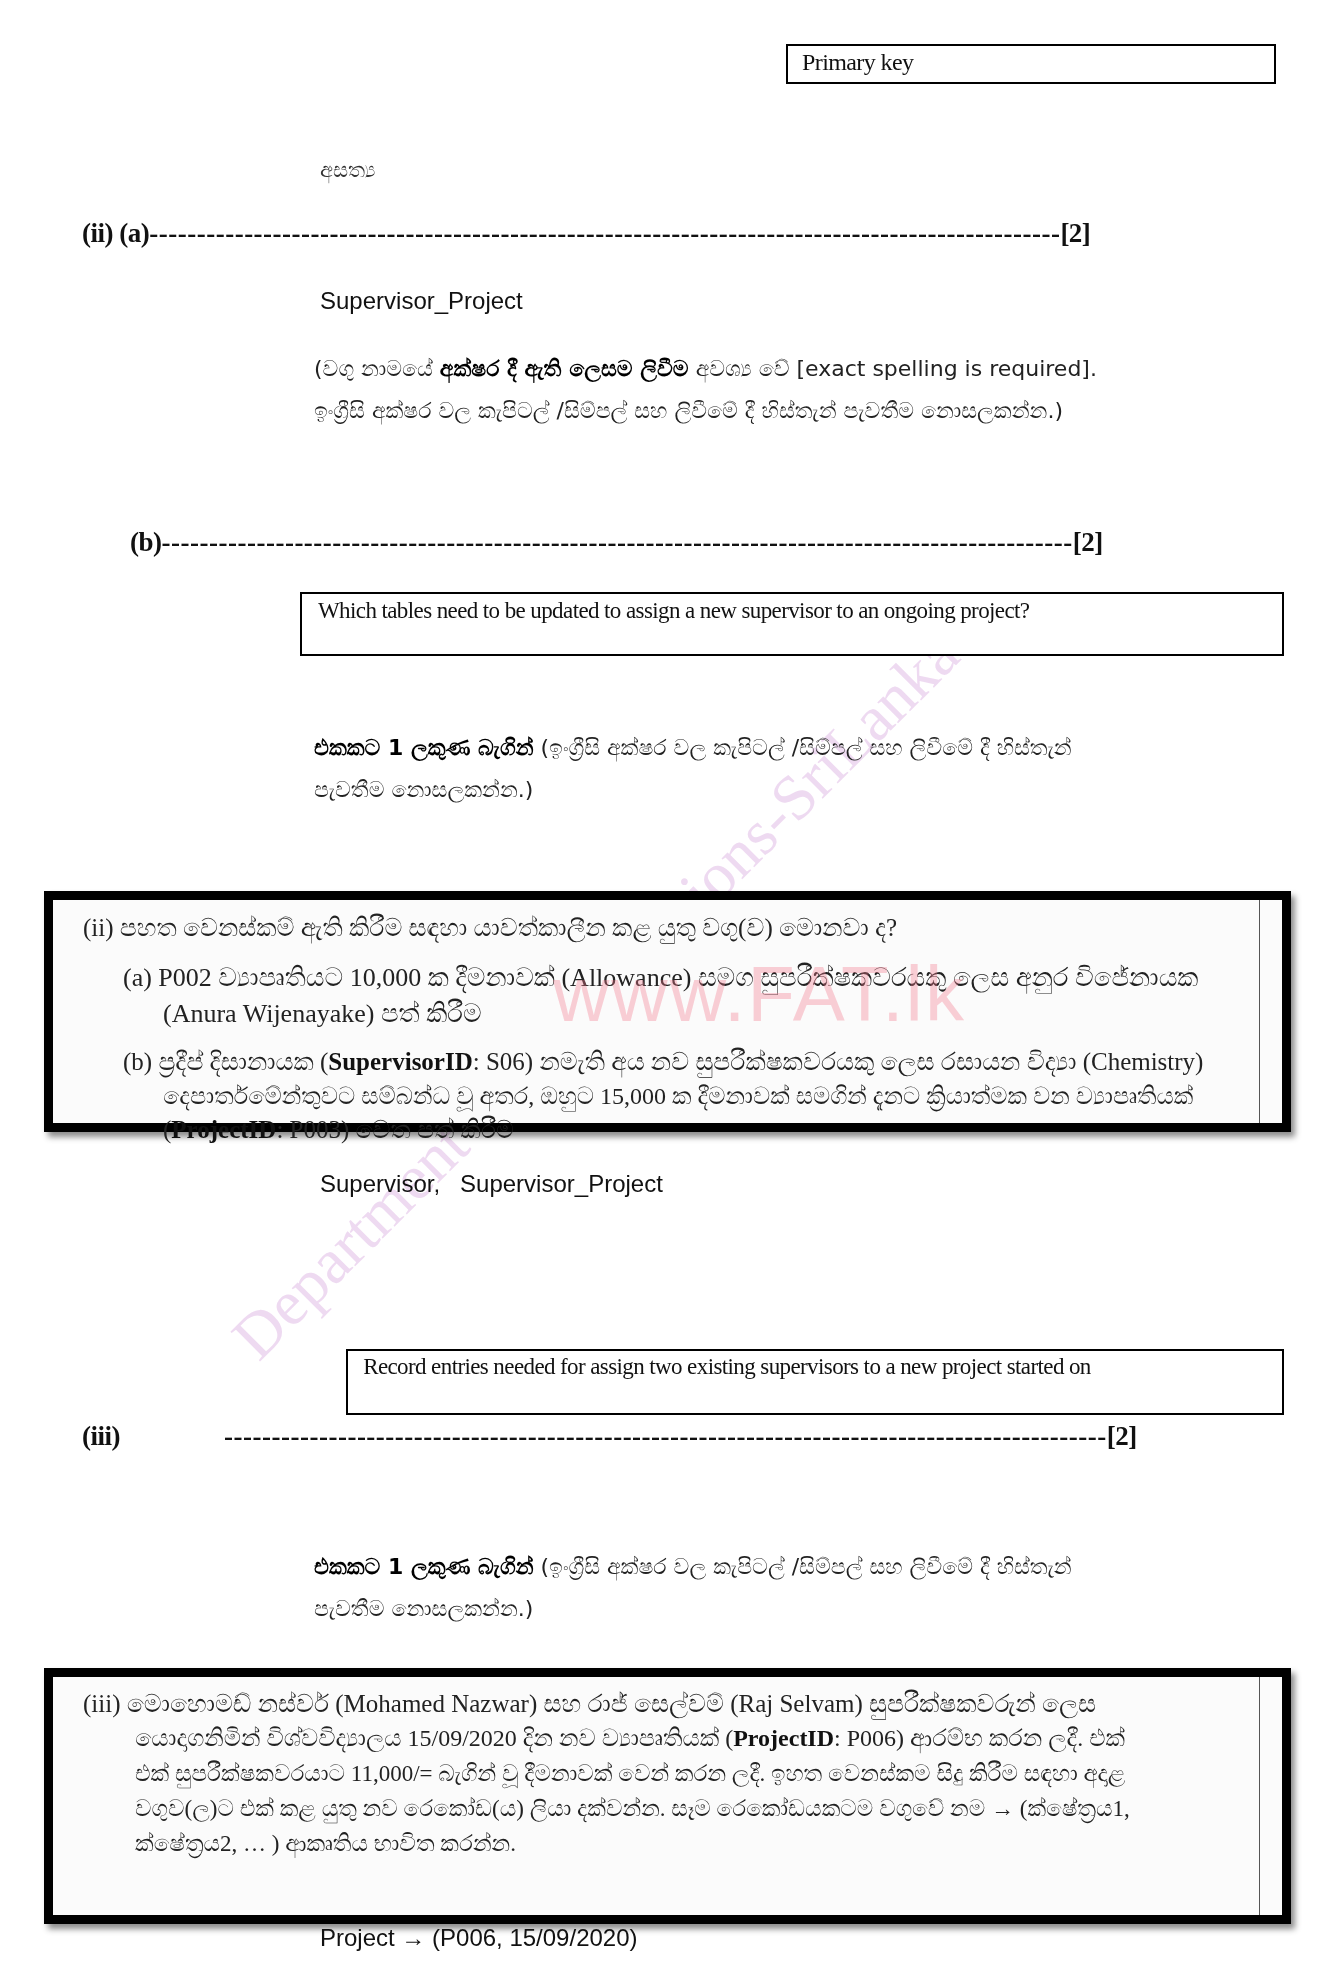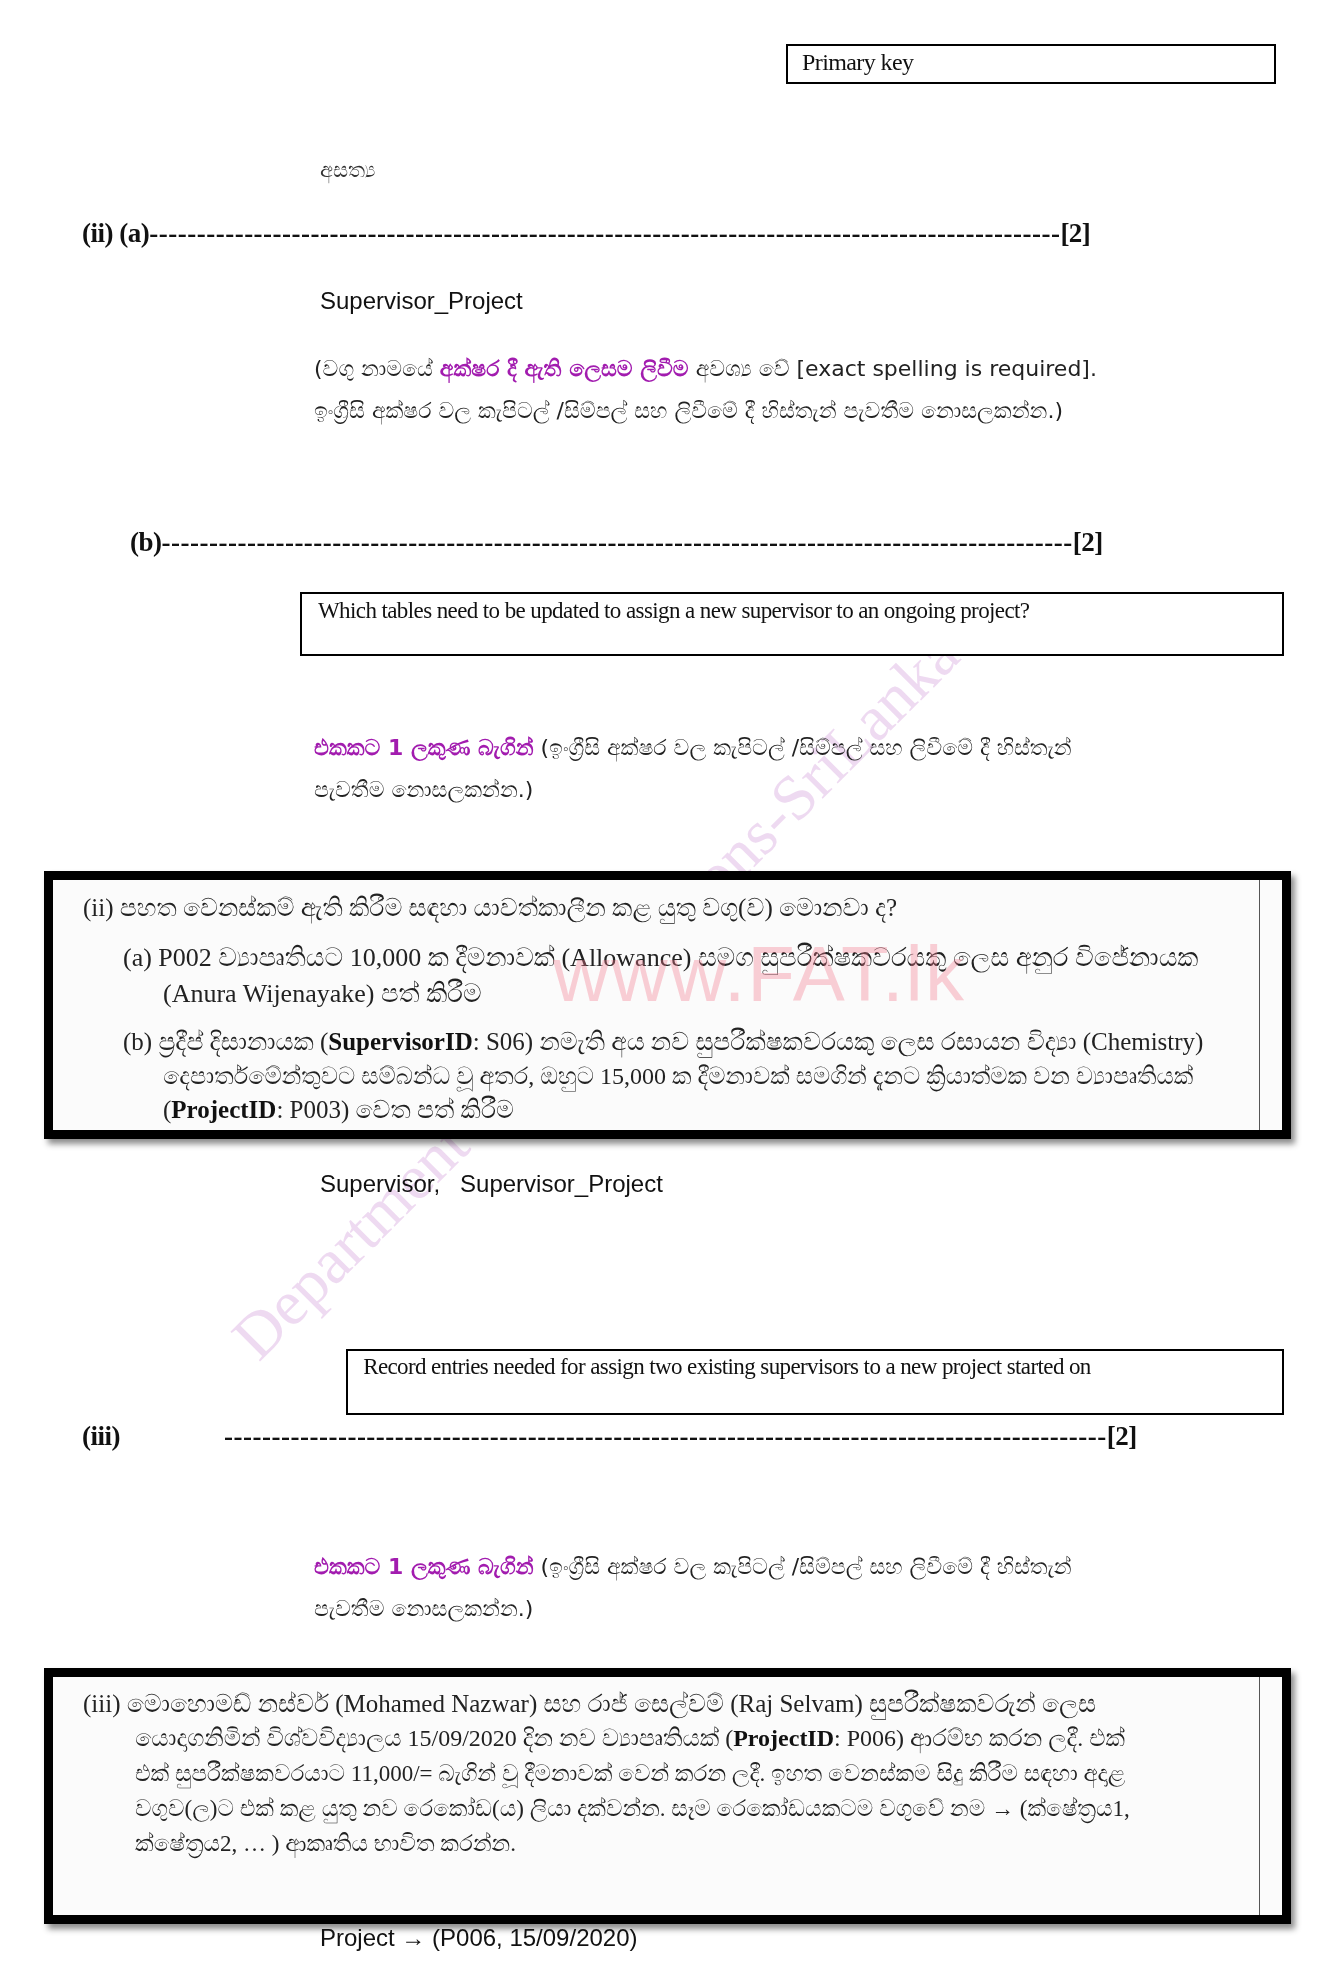--- a/index.html
+++ b/index.html
@@ -40,21 +40,21 @@
     font-size: 24px;
     color: #111;
     white-space: pre;
   }
   .note {
     font-family: "DejaVu Sans", sans-serif;
     font-size: 22px;
     line-height: 42px;
     color: #222;
   }
-  .note b { font-weight: bold; color: #a21caf; }
+  .note b { font-weight: bold; color: #000000; }
 
   .scan {
     border: 9px solid #000;
     background: #fbfbfb;
     box-sizing: border-box;
     box-shadow: 4px 5px 6px rgba(0,0,0,0.45);
     font-family: "Liberation Serif", serif;
     color: #222;
     font-size: 25px;
     line-height: 32px;
@@ -115,21 +115,21 @@
 
 <div class="abs qbox" style="left: 300px; top: 592px; width: 984px; height: 64px;">
   <span>Which tables need to be updated to assign a new supervisor to an ongoing project?</span>
 </div>
 
 <div class="abs note" style="left: 314px; top: 727px; width: 980px;">
   <div><b>එකකට 1 ලකුණ බැගින්</b><span> (ඉංග්‍රීසි අක්ෂර වල කැපිටල් /සිම්පල් සහ ලිවීමේ දී හිස්තැන්</span></div>
   <div>පැවතීම නොසලකන්න.)</div>
 </div>
 
-<div class="abs scan" style="left: 44px; top: 871px; width: 1247px; height: 268px;">
+<div class="abs scan" style="left: 44px; top: 891px; width: 1247px; height: 241px;">
   <div class="inner-line"></div>
   <div class="abs" style="left: 30px; top: 12px; white-space: nowrap;">(ii) පහත වෙනස්කම් ඇති කිරීම සඳහා යාවත්කාලීන කළ යුතු වගු(ව) මොනවා ද?</div>
   <div class="abs" style="left: 70px; top: 62px; white-space: nowrap; font-size: 26px;">(a)  P002 ව්‍යාපෘතියට 10,000 ක දීමනාවක් (Allowance) සමග සුපරීක්ෂකවරයකු ලෙස අනුර විජේනායක</div>
   <div class="abs" style="left: 110px; top: 98px; white-space: nowrap; font-size: 26px;">(Anura Wijenayake) පත් කිරීම</div>
   <div class="abs" style="left: 70px; top: 146px; white-space: nowrap; font-size: 25px;"><span>(b)  ප්‍රදීප් දිසානායක (</span><b>SupervisorID</b><span>: S06) නමැති අය නව සුපරීක්ෂකවරයකු ලෙස රසායන විද්‍යා (Chemistry)</span></div>
   <div class="abs" style="left: 110px; top: 180px; white-space: nowrap; font-size: 24px;">දෙපාර්තමේන්තුවට සම්බන්ධ වූ අතර, ඔහුට 15,000 ක දීමනාවක් සමගින් දැනට ක්‍රියාත්මක වන ව්‍යාපෘතියක්</div>
   <div class="abs" style="left: 110px; top: 214px; white-space: nowrap; font-size: 25px;"><span>(</span><b>ProjectID</b><span>: P003) වෙත පත් කිරීම</span></div>
   <div class="abs wm-fat" style="left: 500px; top: 78px;">www.FAT.lk</div>
 </div>
 

